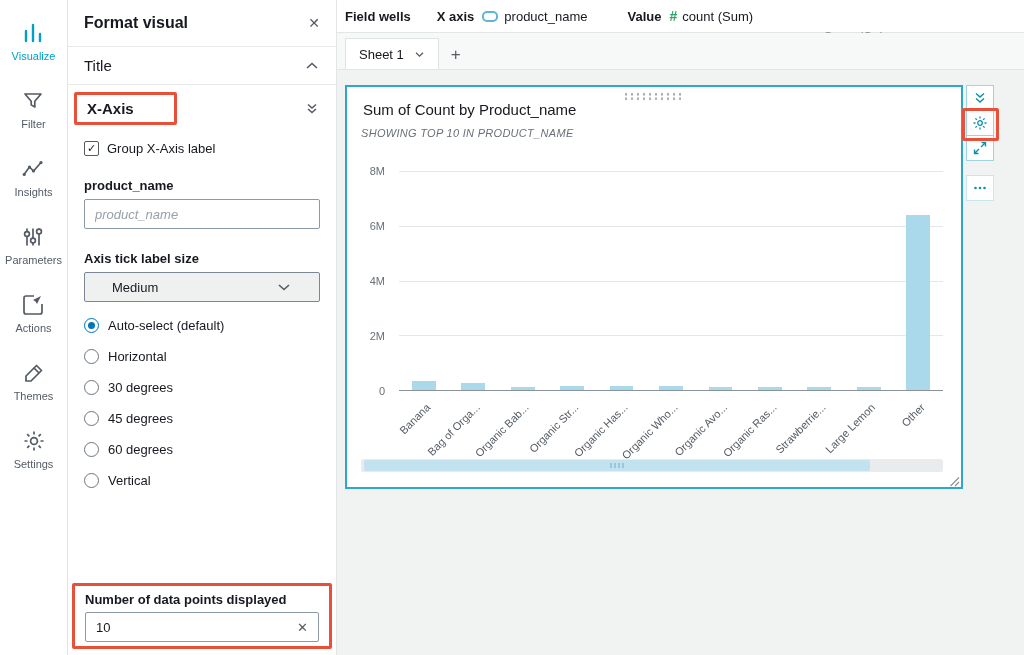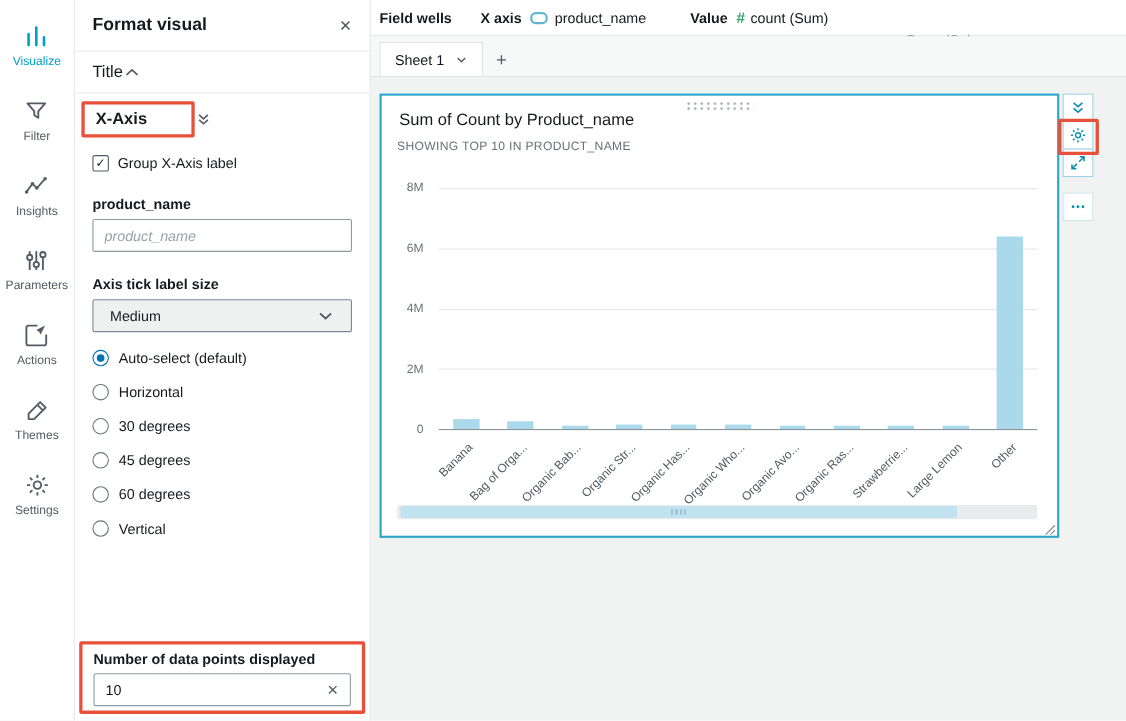--- a/index.html
+++ b/index.html
@@ -25,21 +25,21 @@
 
   
   .format-panel {
     position: absolute; left: 68px; top: 0; width: 269px; height: 655px;
     background: #fff; border-right: 1px solid #e3e6e6; z-index: 2;
   }
   .panel-header { height: 46px; display: flex; align-items: center; justify-content: space-between; padding: 0 16px; }
   .panel-title { font-size: 16px; font-weight: 700; }
   .panel-close { font-size: 14px; color: #545b64; cursor: pointer; background: none; border: none; }
 
-  .section-row { display: flex; align-items: center; padding: 0 16px; }
+  .section-row { display: flex; align-items: center; justify-content: space-between; padding: 0 16px; }
   .row-title { height: 39px; border-top: 1px solid #e8eaea; border-bottom: 1px solid #e8eaea; }
   .row-title .section-label { font-size: 15px; color: #16191f; }
   .row-xaxis { height: 46px; }
   .xaxis-annotation {
     display: inline-flex; align-items: center;
     border: 3px solid #e8503a; border-radius: 2px;
     padding: 5px 40px 5px 10px; margin-left: -10px;
   }
   .xaxis-annotation .section-label { font-size: 15px; font-weight: 700; }
   .chev { width: 16px; height: 16px; color: #545b64; }
@@ -52,21 +52,21 @@
   .bold-label { margin: 22px 16px 6px; font-weight: 700; font-size: 13px; }
   .text-input-wrap { margin: 0 16px; }
   .text-input {
     width: 100%; height: 30px; border: 1px solid #8d9aa5; border-radius: 2px;
     padding: 0 10px; font-size: 13px; font-family: inherit; color: #16191f; background: #fff;
   }
   .text-input::placeholder { font-style: italic; color: #96a1a8; }
 
   .select-box {
     margin: 0 16px; height: 30px; border: 1px solid #7c8793; border-radius: 2px; background: #eff1f1;
-    display: flex; align-items: center; justify-content: space-between; padding: 0 15px; cursor: pointer;
+    display: flex; align-items: center; justify-content: space-between; padding: 0 27px; cursor: pointer;
   }
 
   .radio-group { margin-top: 8px; }
   .radio-row { margin: 0 16px; height: 31px; display: flex; align-items: center; gap: 9px; cursor: pointer; }
   .radio { width: 15px; height: 15px; border-radius: 50%; border: 1px solid #6b7681; background: #fff; position: relative; flex: 0 0 auto; }
   .radio.selected { border-color: #0073bb; }
   .radio.selected::after { content: ""; position: absolute; left: 3px; top: 3px; width: 7px; height: 7px; border-radius: 50%; background: #0073bb; }
   .radio-label { font-size: 13px; color: #16191f; }
 
   .datapoints-box {
@@ -109,21 +109,21 @@
     position: absolute; left: 8px; top: 85px; width: 618px; height: 404px;
     background: #fff; border: 2px solid #2ea7c9;
   }
   .drag-dots {
     position: absolute; top: 5px; left: 50%; transform: translateX(-50%);
     width: 62px; height: 9px; cursor: grab;
     background-image: radial-gradient(circle, #a9aeb3 1px, transparent 1.3px);
     background-size: 6px 4.5px;
   }
   .chart-title { position: absolute; left: 16px; top: 14px; font-size: 15px; font-weight: 500; color: #16191f; }
-  .chart-subtitle { position: absolute; left: 14px; top: 40px; font-size: 11px; color: #687078; letter-spacing: .3px; }
+  .chart-subtitle { position: absolute; left: 14px; top: 40px; font-size: 11px; color: #687078; letter-spacing: .3px; font-style: italic; }
 
   .plot-wrap { position: absolute; left: 14px; right: 18px; top: 84px; height: 220px; }
   .y-axis { position: absolute; left: 0; top: 0; bottom: 0; width: 30px; }
   .ytick { position: absolute; right: 6px; transform: translateY(-50%); font-size: 11px; color: #687078; }
   .plot-area { position: absolute; left: 38px; right: 0; top: 0; bottom: 0; border-bottom: 1px solid #8a9398; }
   .gridline { position: absolute; left: 0; right: 0; height: 1px; background: #e4e7e7; }
   .plot-bars { position: absolute; left: 0; right: 0; top: 0; bottom: 0; display: flex; align-items: flex-end; }
   .bar-slot { flex: 1; display: flex; justify-content: center; align-items: flex-end; height: 100%; }
   .bar { width: 48%; }
   .x-labels { position: absolute; left: 52px; right: 18px; top: 306px; height: 60px; }

